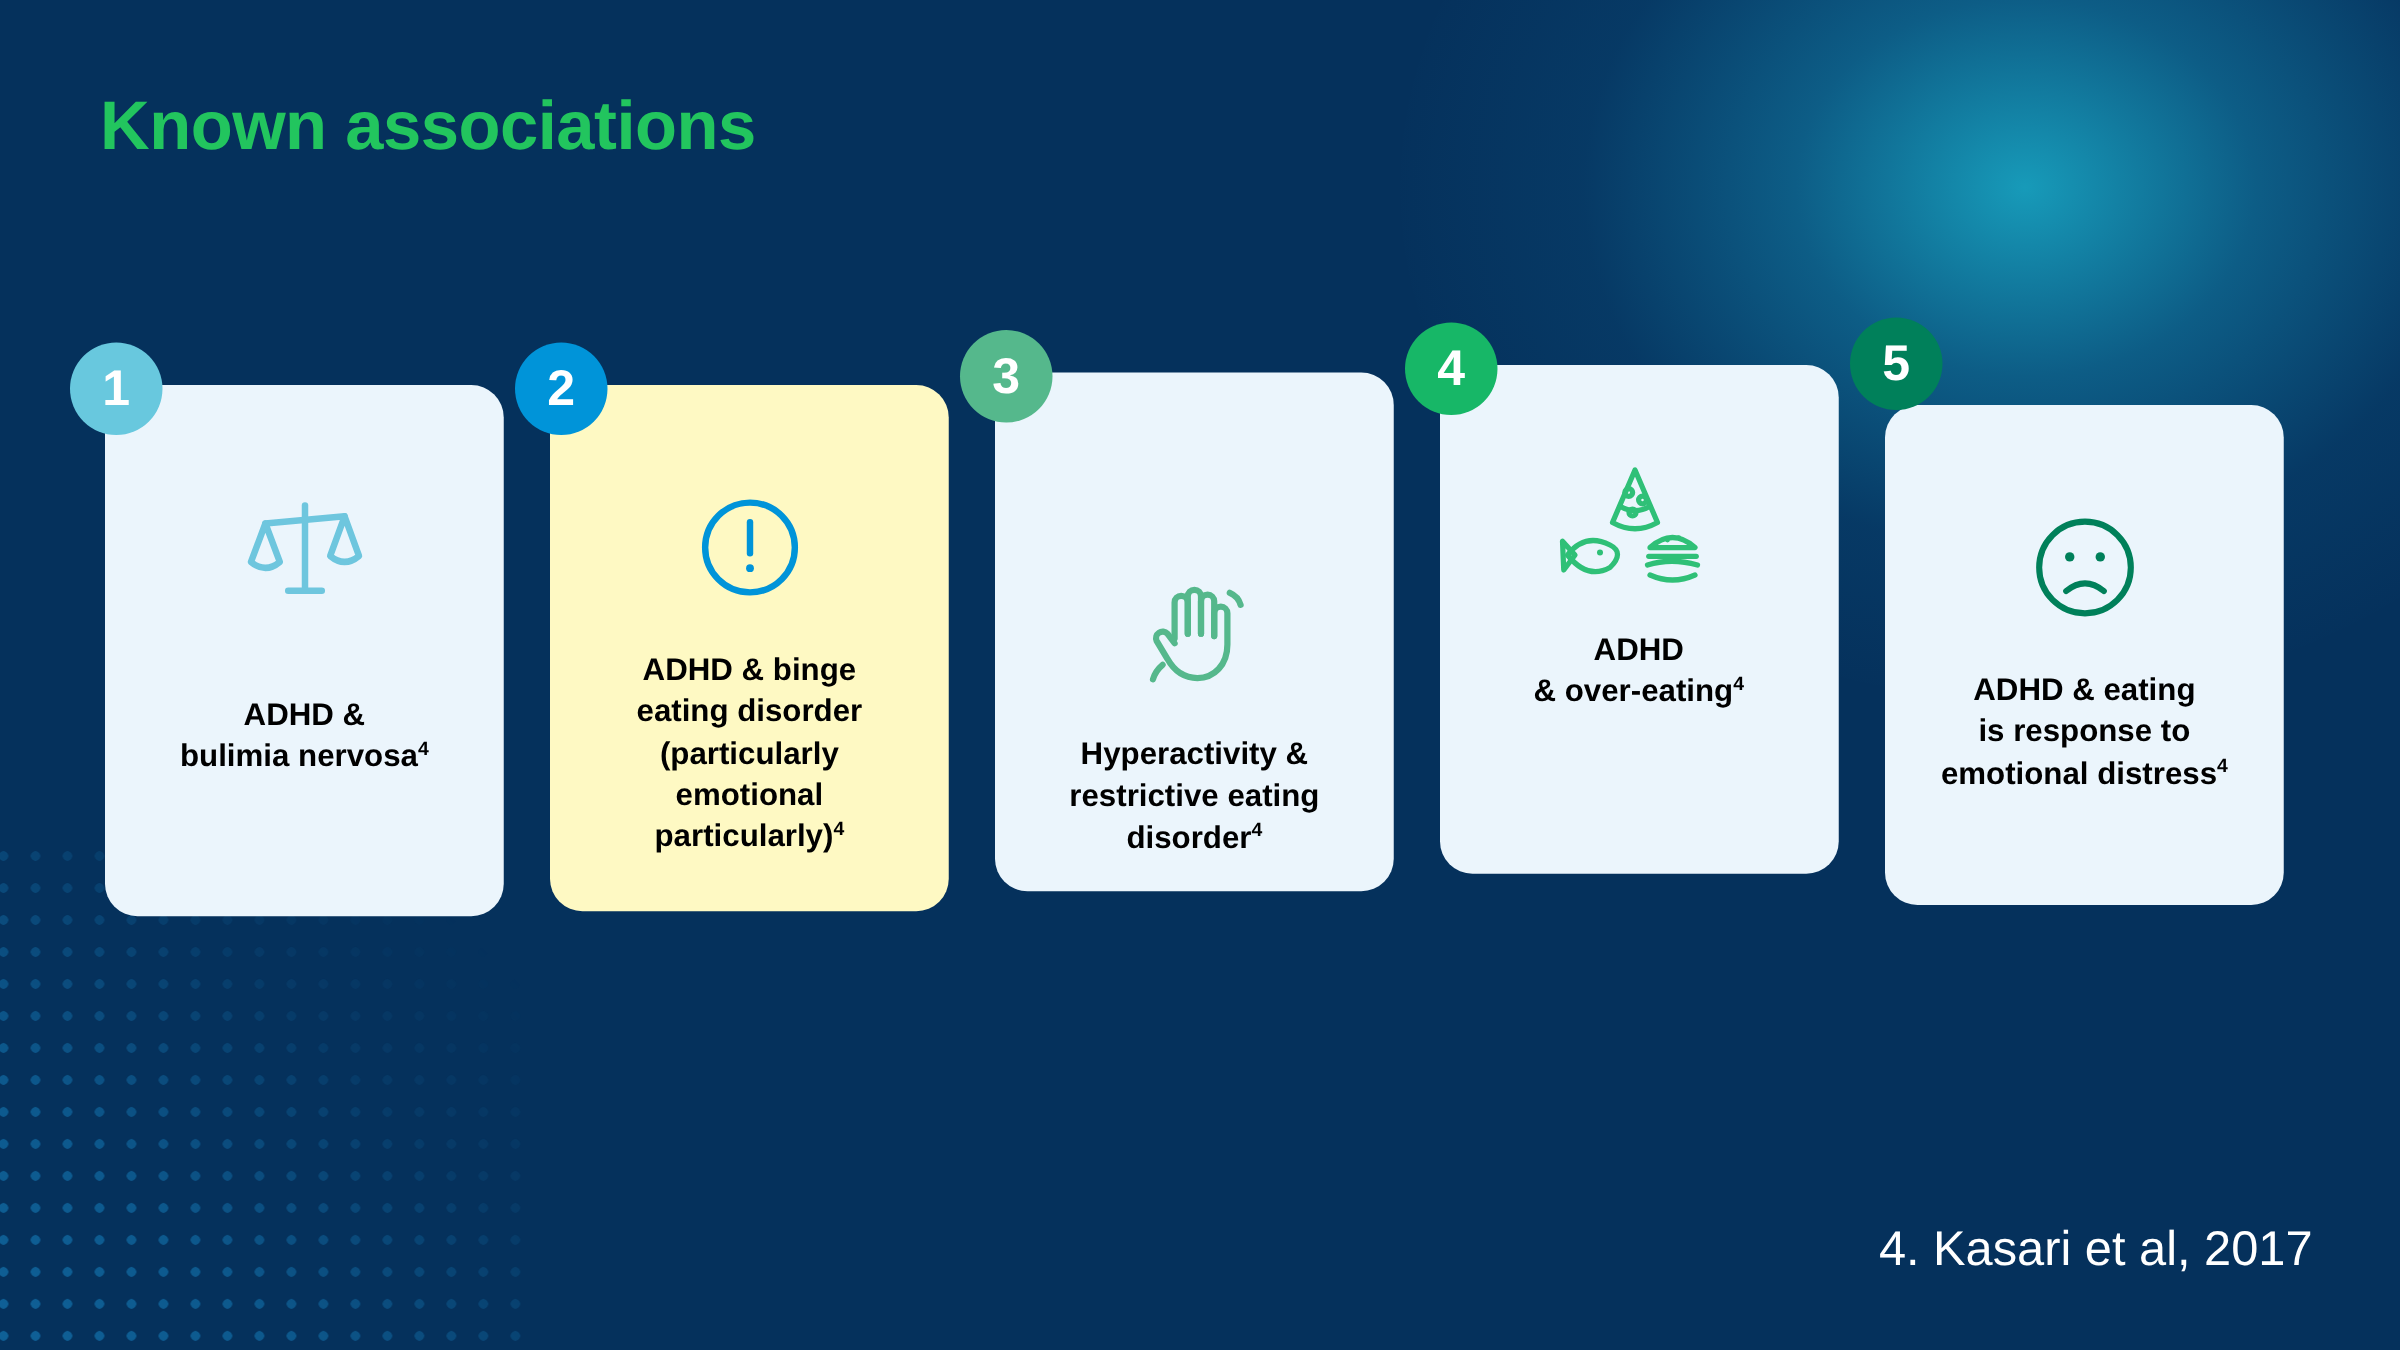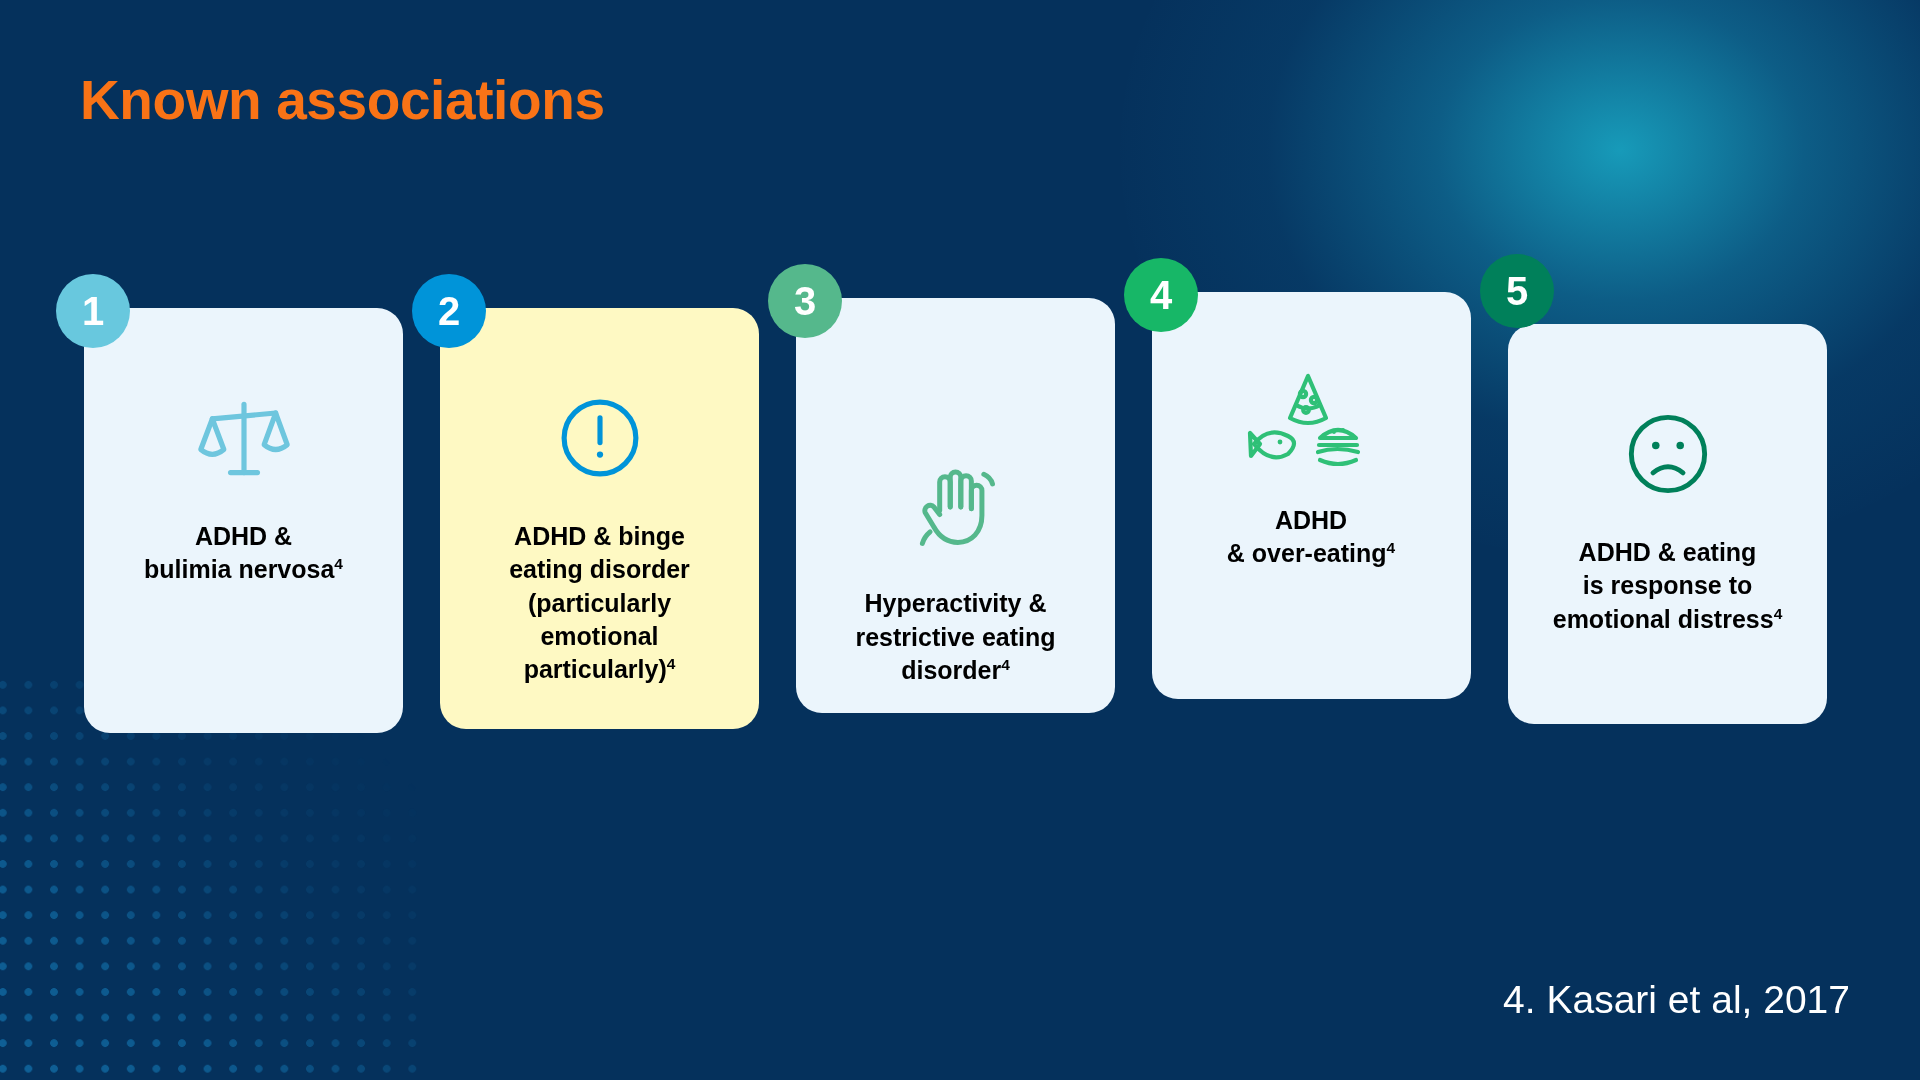--- a/index.html
+++ b/index.html
@@ -53,21 +53,21 @@
     pointer-events: none;
   }
 
   
   #page-title {
     position: absolute;
     left: 80px;
     top: 68px;
     font-size: 55px;
     font-weight: bold;
-    color: #f97316;
+    color: #22c55e;
     letter-spacing: -0.4px;
     white-space: nowrap;
   }
 
   
   #cards {
     position: absolute;
     left: 84px;
     top: 298px;
     width: 1768px;
@@ -125,21 +125,21 @@
     display: flex;
     align-items: center;
     justify-content: center;
     color: #FFFFFF;
     font-size: 40px;
     font-weight: bold;
     z-index: 4;
   }
 
   
-  .card-wrap:nth-child(1) .card { min-height: 425px; }
+  .card-wrap:nth-child(1) .card { min-height: 425px; gap: 36px; }
   .card-wrap:nth-child(2) .card { min-height: 421px; }
   .card-wrap:nth-child(3) .card { min-height: 415px; }
   .card-wrap:nth-child(4) .card { min-height: 407px; padding-left: 17px; }
   .card-wrap:nth-child(5) .card { min-height: 400px; margin-top: 36px; }
 
   .card-wrap:nth-child(1) { margin-top: 10px; }
   .card-wrap:nth-child(2) { margin-top: 10px; }
   .card-wrap:nth-child(3) { margin-top: 0px; }
   .card-wrap:nth-child(4) { margin-top: -6px; }
   .card-wrap:nth-child(5) { margin-top: -10px; }

